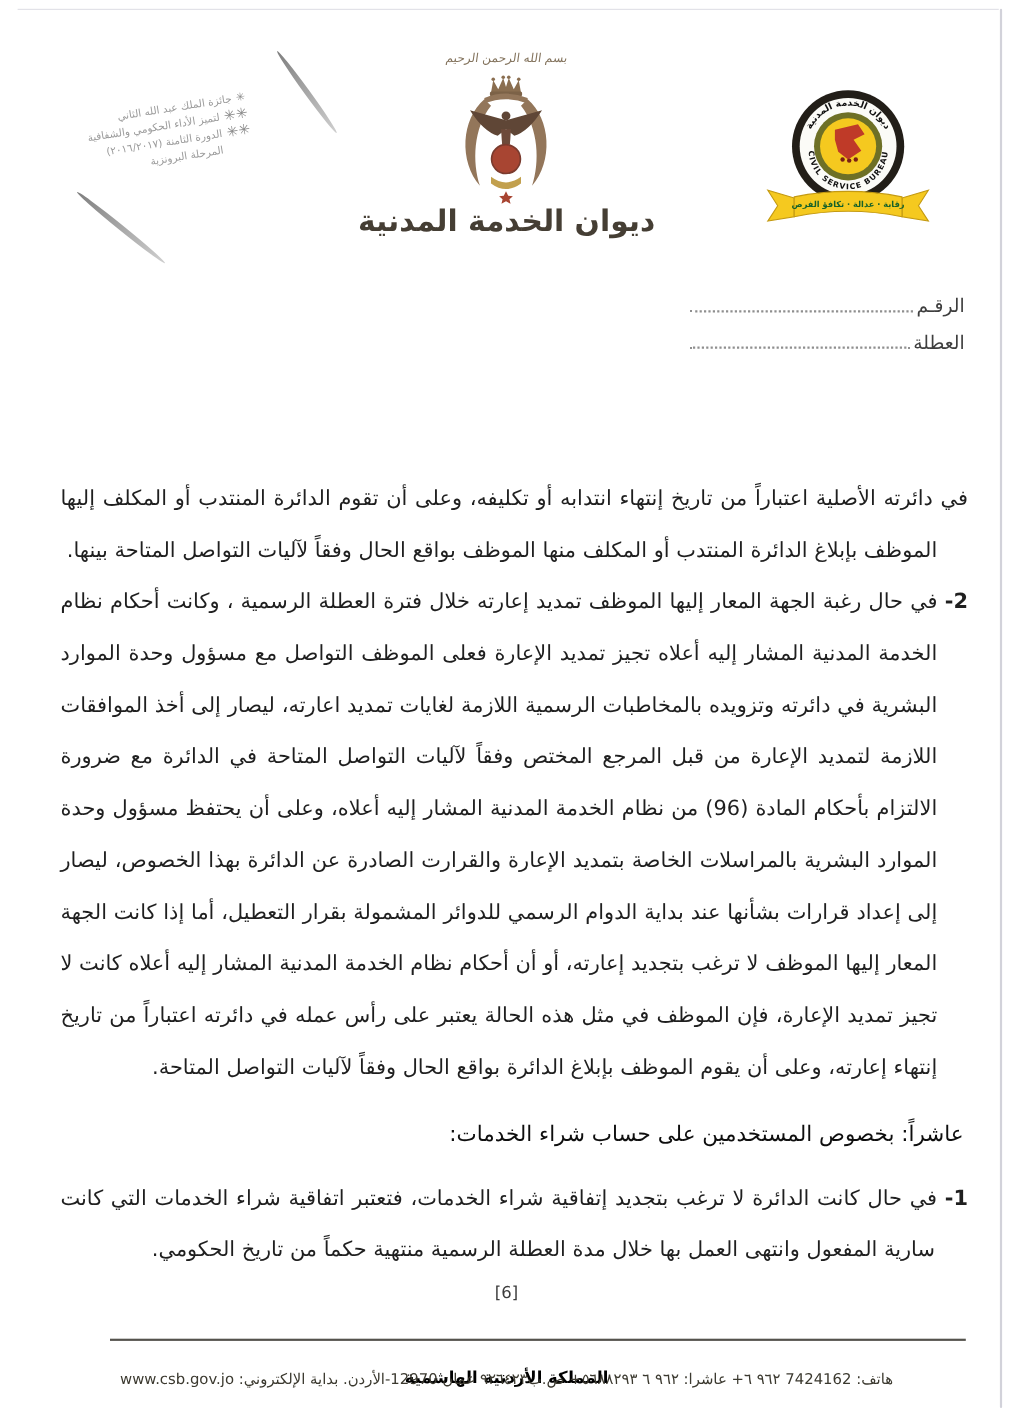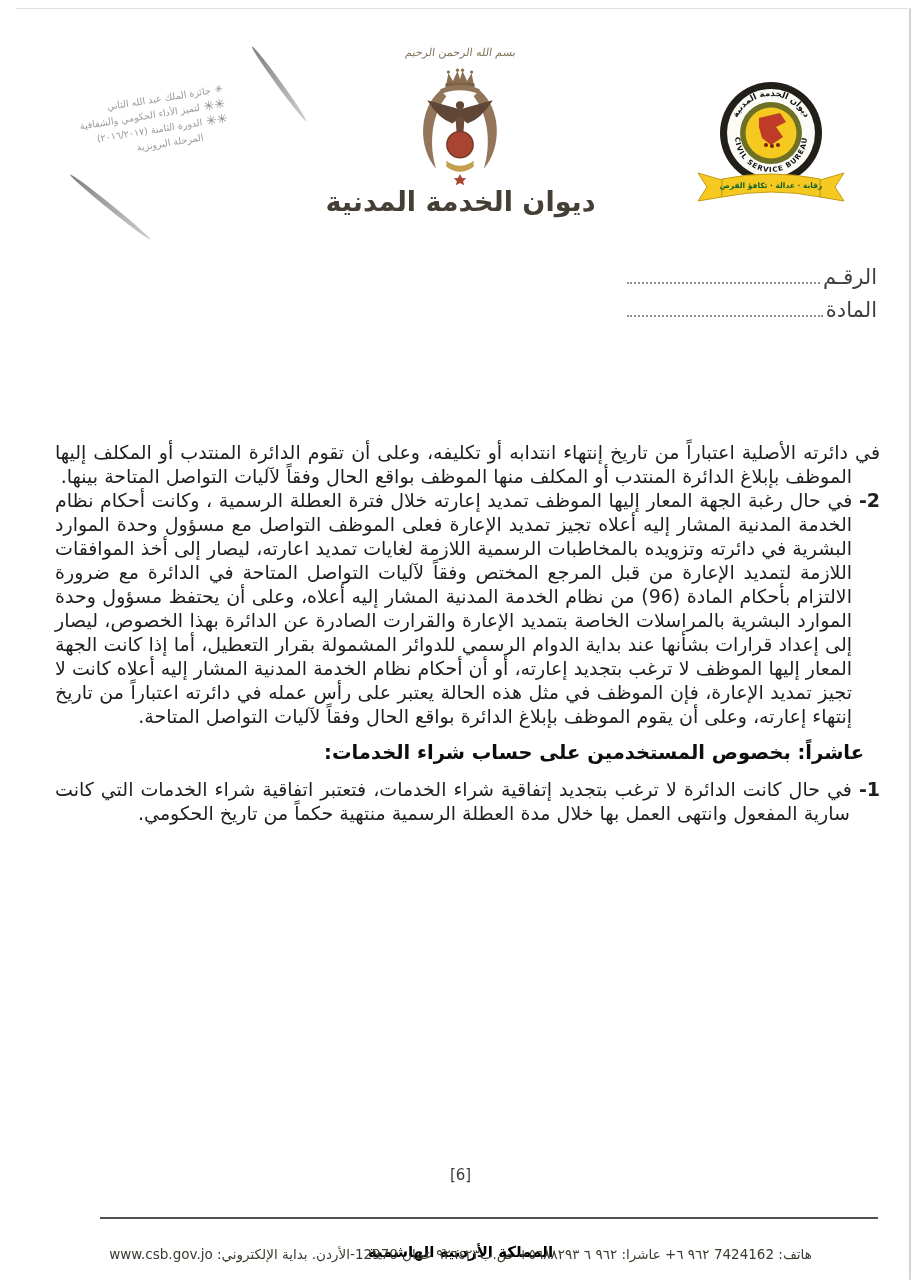--- a/index.html
+++ b/index.html
@@ -27,29 +27,29 @@
   .stamp-body { position:absolute; left:14px; top:52px; transform:rotate(-9deg); direction:rtl; }
   .stamp-row { display:flex; align-items:center; justify-content:flex-start; direction:rtl; }
   .stamp-stars { color:#8c8c8c; font-size:13px; line-height:13px; margin-left:4px; white-space:nowrap; }
   .stamp-stars.small { font-size:10px; }
   .stamp-line { font-size:9.5px; line-height:15px; color:#9b9b9b; white-space:nowrap; }
   .stamp-row.centered { justify-content:center; padding-left:26px; }
 
   
   .ref-block { position:absolute; right:44px; top:256px; width:250px; direction:rtl; }
   .ref-row { display:flex; align-items:flex-end; height:33px; }
-  .ref-label { font-size:21px; color:#3e3e3e; white-space:nowrap; padding-left:3px; }
+  .ref-label { font-size:17px; color:#3e3e3e; white-space:nowrap; padding-left:3px; }
   .ref-dots { flex:1; border-bottom:2px dotted #8f8f8f; margin-bottom:5px; height:0; }
 
   
-  .doc-body { position:absolute; right:41px; left:55px; top:440px; direction:rtl;
-    text-align:justify; font-size:19px; line-height:24px; color:#1f1f1f; }
+  .doc-body { position:absolute; right:41px; left:55px; top:430px; direction:rtl;
+    text-align:justify; font-size:19px; line-height:47px; color:#1f1f1f; }
   .para { margin:0; padding-right:28px; text-indent:-28px; }
   .num { font-weight:bold; }
-  .section-heading { font-weight:bold; font-size:19.5px; color:#0e0e0e; margin:13px 16px 12px 0; }
+  .section-heading { font-weight:normal; font-size:19.5px; color:#0e0e0e; margin:13px 4px 12px 0; }
   .s-item { margin:0 0 5px 0; padding-right:30px; text-indent:-30px; }
 
   .page-num { position:absolute; left:0; right:0; top:1166px; text-align:center;
     font-size:15px; color:#3c3c3c; }
 
   
   .footer-rule { position:absolute; left:100px; top:1217px; width:778px; height:2px; background:#55534d; }
   .footer-kingdom { position:absolute; left:0; right:0; top:1223px; text-align:center;
     font-size:15px; font-weight:bold; color:#000000;margin-top:20px; }
   .footer-contact { position:absolute; left:0; right:0; top:1246px; text-align:center;
@@ -141,21 +141,21 @@
     </div>
   </div>
 </div>
 
 <div class="ref-block">
   <div class="ref-row">
     <span class="ref-label">الرقـم</span>
     <span class="ref-dots"></span>
   </div>
   <div class="ref-row">
-    <span class="ref-label">المادة</span>
+    <span class="ref-label">العطلة</span>
     <span class="ref-dots"></span>
   </div>
 </div>
 
 <div class="doc-body">
   <p class="para">في دائرته الأصلية اعتباراً من تاريخ إنتهاء انتدابه أو تكليفه، وعلى أن تقوم الدائرة المنتدب أو المكلف إليها الموظف بإبلاغ الدائرة المنتدب أو المكلف منها الموظف بواقع الحال وفقاً لآليات التواصل المتاحة بينها.</p>
   <p class="para"><span class="num">2-</span> <span>في حال رغبة الجهة المعار إليها الموظف تمديد إعارته خلال فترة العطلة الرسمية ، وكانت أحكام نظام الخدمة المدنية المشار إليه أعلاه تجيز تمديد الإعارة فعلى الموظف التواصل مع مسؤول وحدة الموارد البشرية في دائرته وتزويده بالمخاطبات الرسمية اللازمة لغايات تمديد اعارته، ليصار إلى أخذ الموافقات اللازمة لتمديد الإعارة من قبل المرجع المختص وفقاً لآليات التواصل المتاحة في الدائرة مع ضرورة الالتزام بأحكام المادة (96) من نظام الخدمة المدنية المشار إليه أعلاه، وعلى أن يحتفظ مسؤول وحدة الموارد البشرية بالمراسلات الخاصة بتمديد الإعارة والقرارت الصادرة عن الدائرة بهذا الخصوص، ليصار إلى إعداد قرارات بشأنها عند بداية الدوام الرسمي للدوائر المشمولة بقرار التعطيل، أما إذا كانت الجهة المعار إليها الموظف لا ترغب بتجديد إعارته، أو أن أحكام نظام الخدمة المدنية المشار إليه أعلاه كانت لا تجيز تمديد الإعارة، فإن الموظف في مثل هذه الحالة يعتبر على رأس عمله في دائرته اعتباراً من تاريخ إنتهاء إعارته، وعلى أن يقوم الموظف بإبلاغ الدائرة بواقع الحال وفقاً لآليات التواصل المتاحة.</span></p>
 
   <p class="para section-heading">عاشراً: بخصوص المستخدمين على حساب شراء الخدمات:</p>
 

